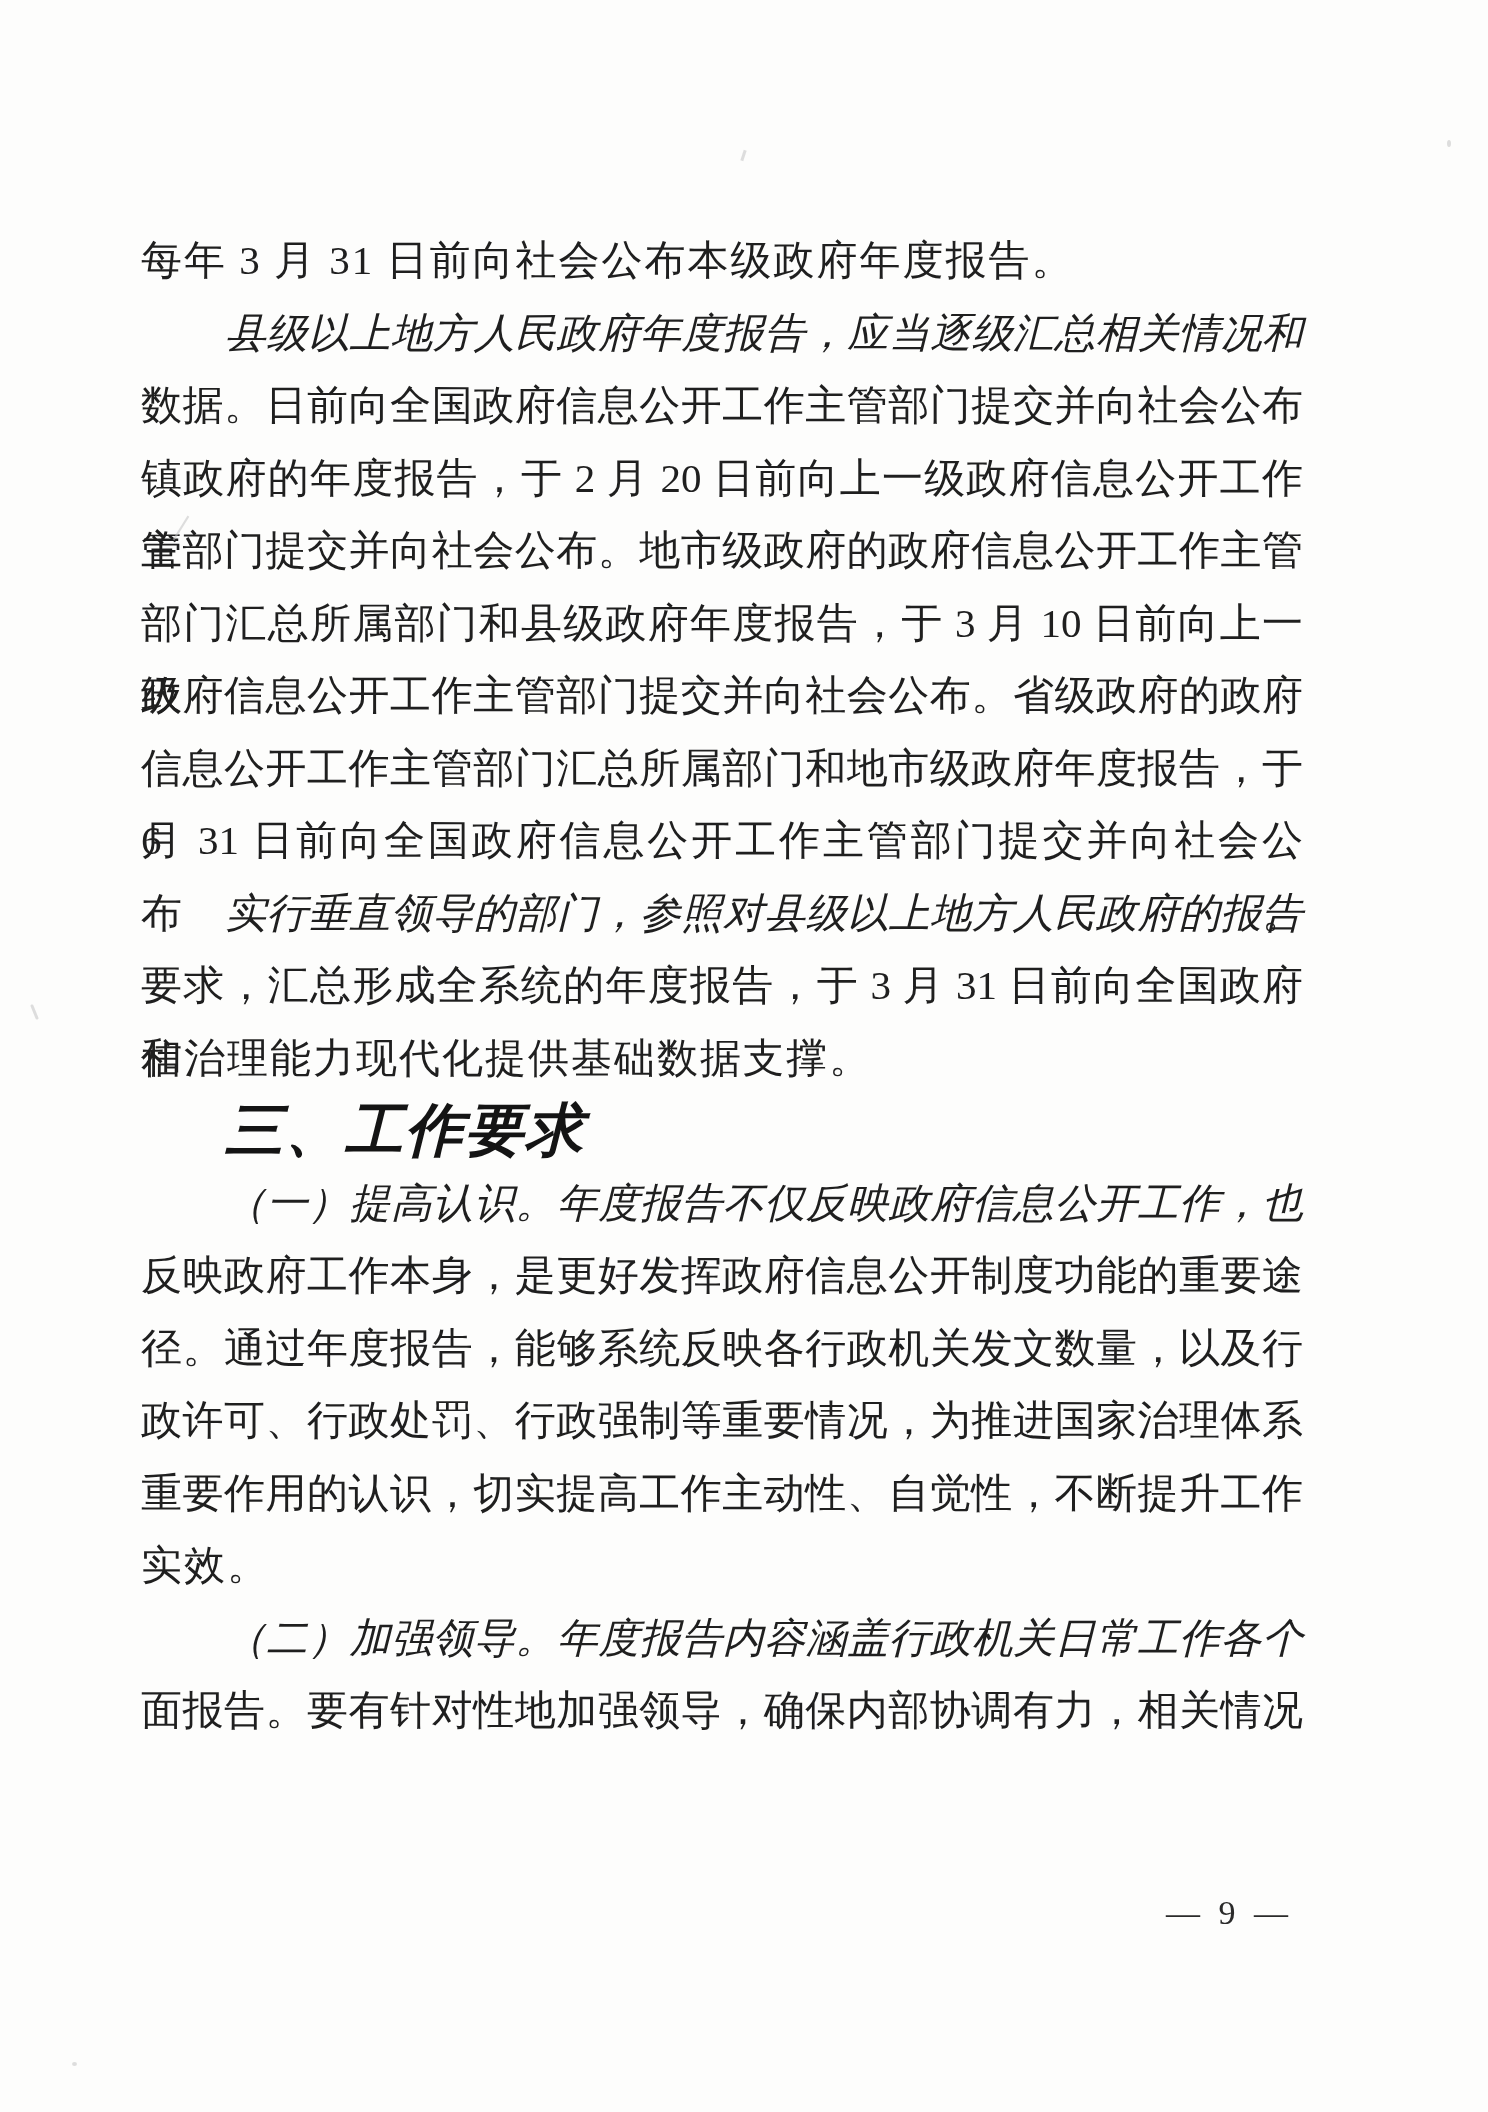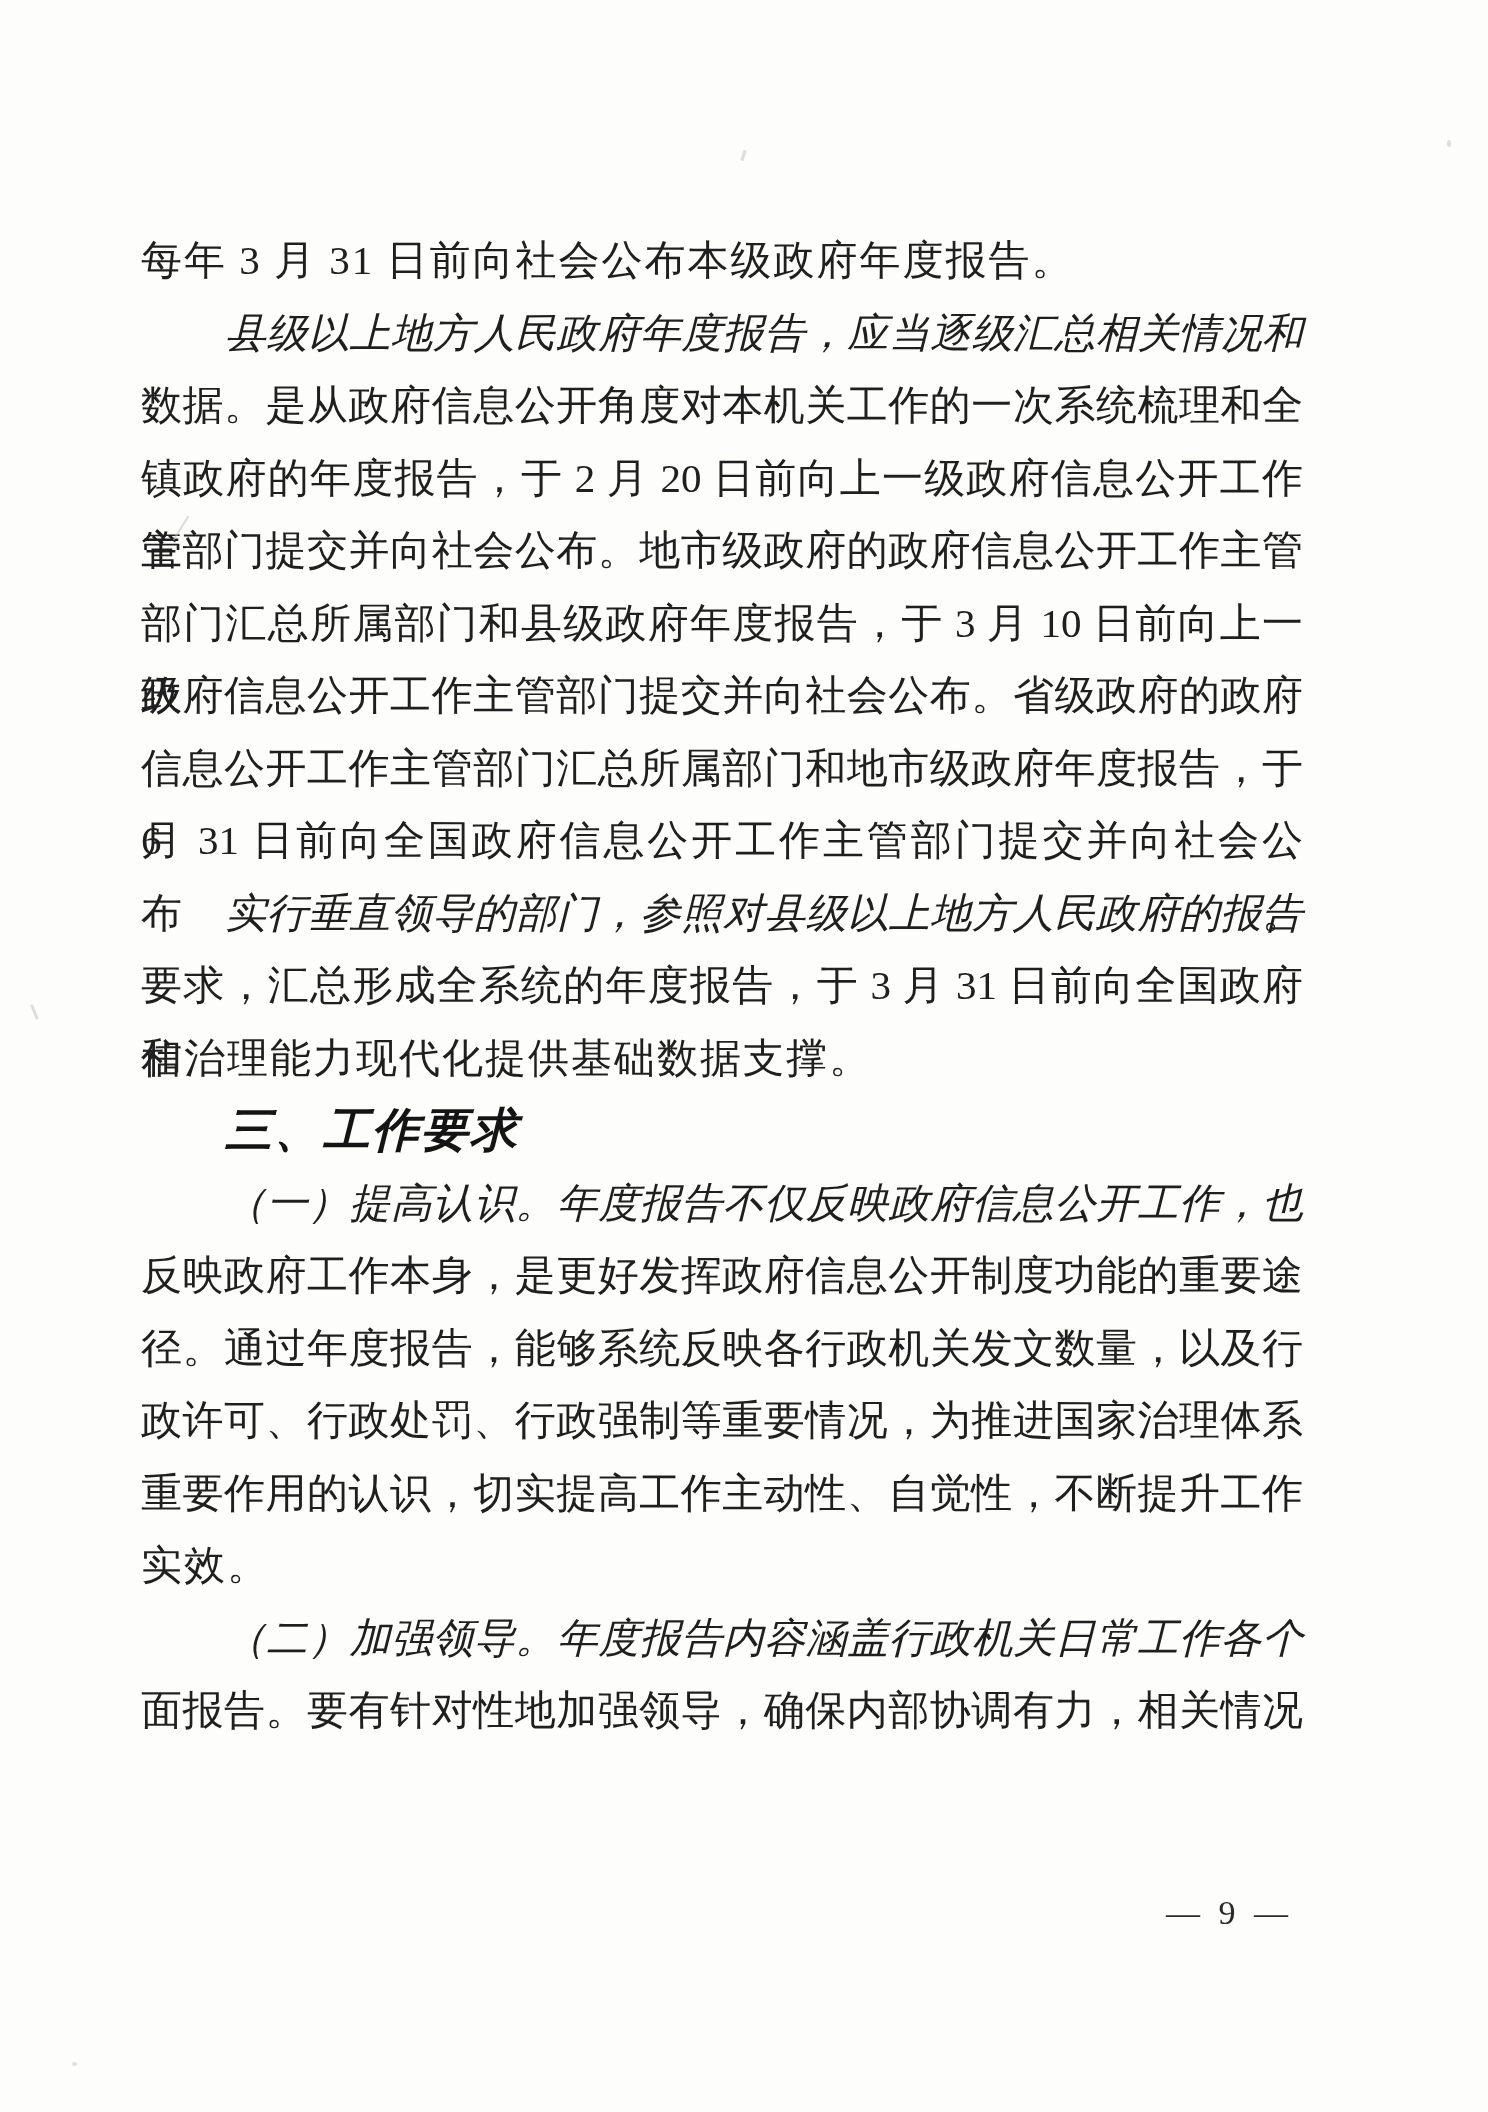--- a/index.html
+++ b/index.html
@@ -36,21 +36,21 @@
     text-align-last: justify;
     letter-spacing: 0;
   }
   .line.indent {
     text-indent: 84px;
     font-style: italic;
   }
   .line.heading {
     font-family: "Liberation Sans", "DejaVu Sans", sans-serif;
     font-weight: 700;
-    font-size: 47px;
+    font-size: 58px;
     color: #141414;
     text-align: left;
     text-align-last: auto;
   }
   .page-number {
     position: absolute;
     top: 1894px;
     right: 195px;
     font-size: 34px;
     letter-spacing: 5px;
@@ -71,21 +71,21 @@
   .artifact.a5 { left: 72px; top: 2062px; width: 5px; height: 4px; border-radius: 50%; }
 </style>
 </head>
 <body>
 
 <div class="page">
 
   <div class="text-block">
     <div class="line">每年 3 月 31 日前向社会公布本级政府年度报告。</div>
     <div class="line full indent">县级以上地方人民政府年度报告，应当逐级汇总相关情况和</div>
-    <div class="line full">数据。是从政府信息公开角度对本机关工作的一次系统梳理和全</div>
+    <div class="line full">数据。日前向全国政府信息公开工作主管部门提交并向社会公布</div>
     <div class="line full">镇政府的年度报告，于 2 月 20 日前向上一级政府信息公开工作主</div>
     <div class="line full">管部门提交并向社会公布。地市级政府的政府信息公开工作主管</div>
     <div class="line full">部门汇总所属部门和县级政府年度报告，于 3 月 10 日前向上一级</div>
     <div class="line full">政府信息公开工作主管部门提交并向社会公布。省级政府的政府</div>
     <div class="line full">信息公开工作主管部门汇总所属部门和地市级政府年度报告，于 6</div>
     <div class="line full">月 31 日前向全国政府信息公开工作主管部门提交并向社会公布。</div>
     <div class="line full indent">实行垂直领导的部门，参照对县级以上地方人民政府的报告</div>
     <div class="line full">要求，汇总形成全系统的年度报告，于 3 月 31 日前向全国政府信</div>
     <div class="line">和治理能力现代化提供基础数据支撑。</div>
     <div class="line heading indent">三、工作要求</div>

